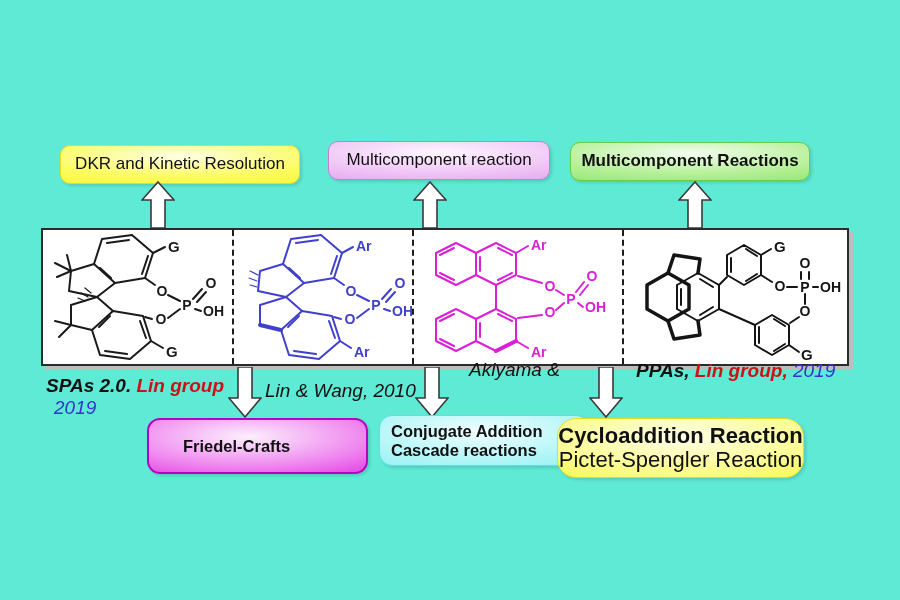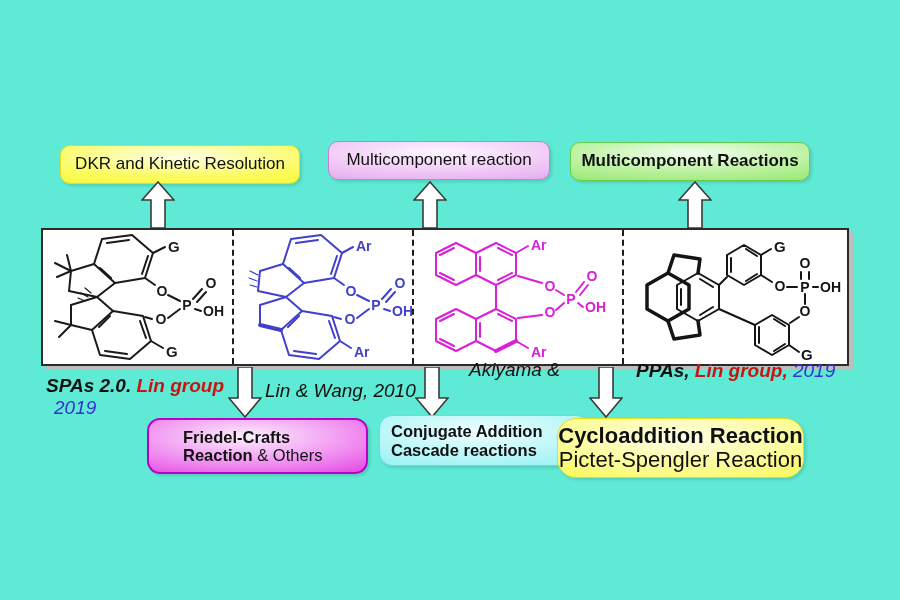--- a/index.html
+++ b/index.html
@@ -218,24 +218,20 @@
   <svg class="arrow" style="left:415px;top:367px" width="34" height="51" viewBox="0 0 34 51">
     <polygon points="17,50 1,31 10,31 10,0 24,0 24,31 33,31" fill="#ffffff" stroke="#3a3a3a" stroke-width="1.6"></polygon>
   </svg>
   <svg class="arrow" style="left:589px;top:367px" width="34" height="51" viewBox="0 0 34 51">
     <polygon points="17,50 1,31 10,31 10,0 24,0 24,31 33,31" fill="#ffffff" stroke="#3a3a3a" stroke-width="1.6"></polygon>
   </svg>
 
   <div class="pill" id="bottom-magenta">
     <div class="inner">
       <div>Friedel-Crafts</div>
-      <div>
-        <span>Reaction</span>
-        <span style="font-weight:400">&amp; Others</span>
-      </div>
     </div>
   </div>
 
   <div class="pill" id="bottom-cyan">
     <div class="inner">
       <div>Conjugate Addition</div>
       <div>Cascade reactions</div>
     </div>
   </div>
 

